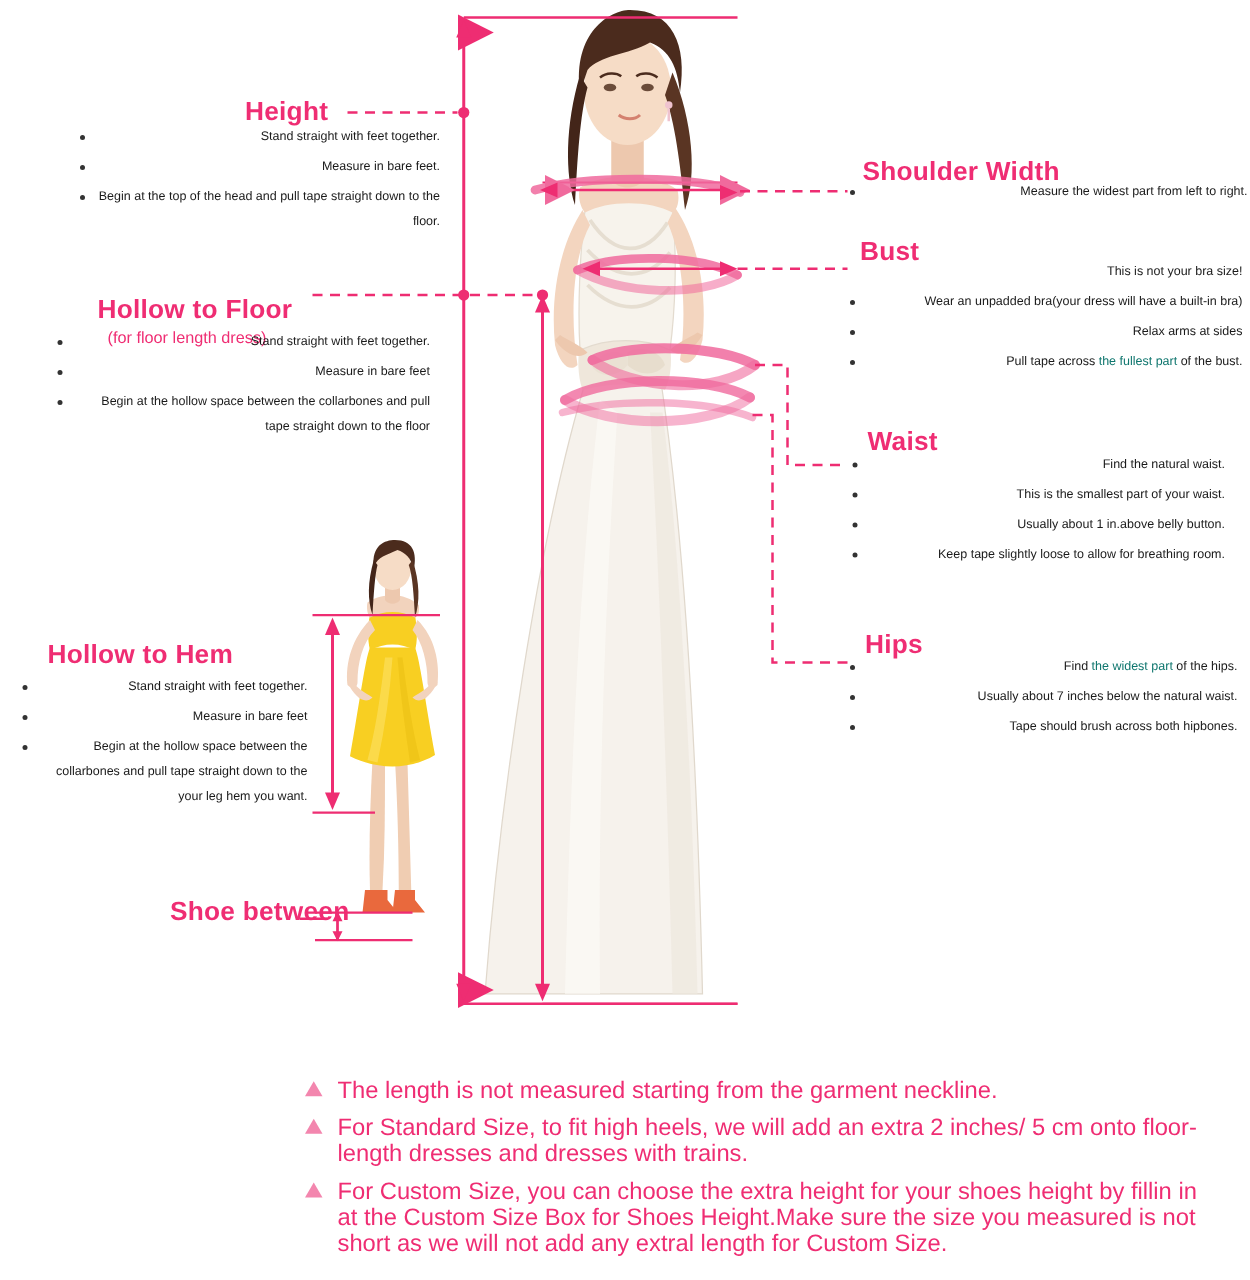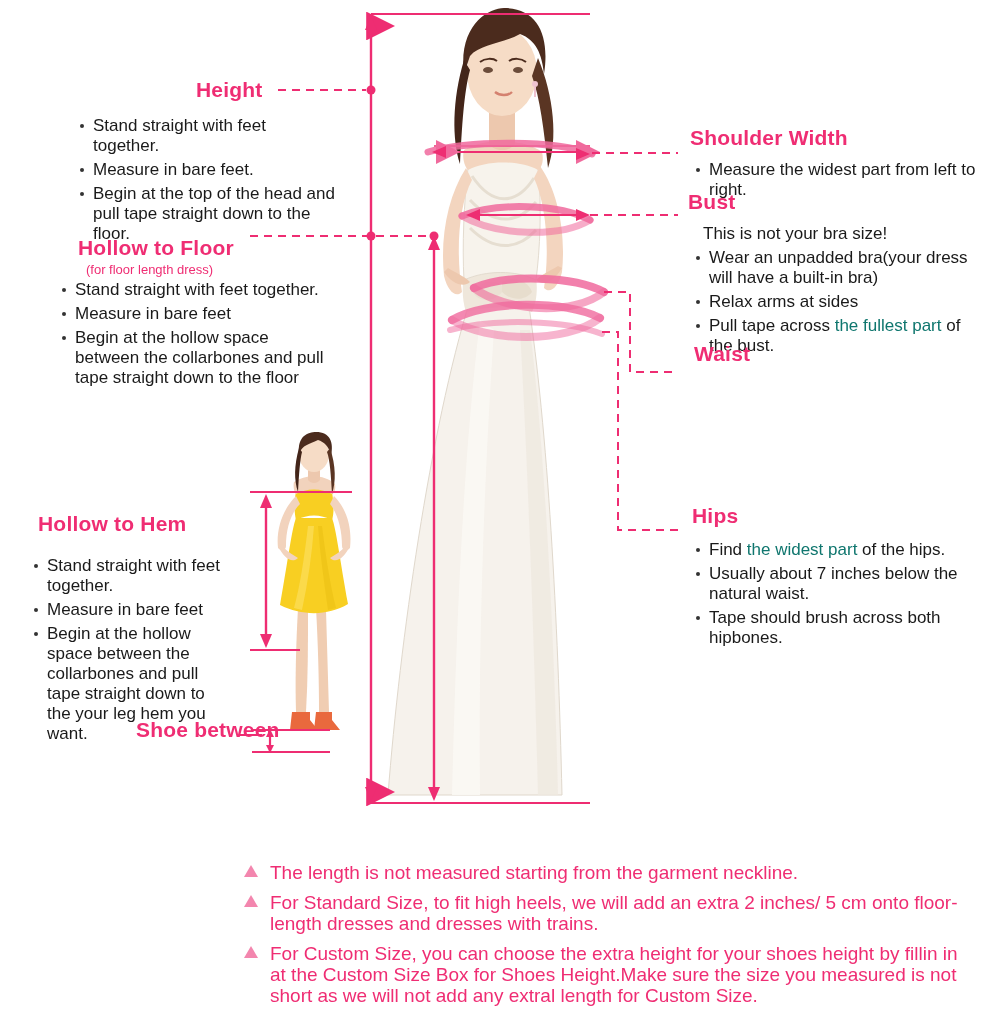--- a/index.html
+++ b/index.html
@@ -49,25 +49,26 @@
   .h-sub {
     color: #ef2d73;
     font-weight: normal;
     font-size: 13px;
     white-space: nowrap;
   }
 
   
   ul.bl {
     list-style: none;
-    margin: 16px;
+    margin: 0;
     padding: 0;
-    font-size: 17px;
+    font-size: 10px;
     line-height: 20px;
     color: #1a1a1a;
+    text-align: right;
   }
   ul.bl li {
     position: relative;
     padding-left: 15px;
     margin-bottom: 4px;
   }
   ul.bl li::before {
     content: "";
     position: absolute;
     left: 2px;
@@ -313,20 +314,28 @@
       <li class="nobul" style="padding-left:9px;">This is not your bra size!</li>
       <li>Wear an unpadded bra(your dress will have a built-in bra)</li>
       <li>Relax arms at sides</li>
       <li><span>Pull tape across </span><span class="hl">the fullest part</span><span> of the bust.</span></li>
     </ul>
   </div>
 
   <div class="abs" style="left:694px; top:342px;">
     <div class="h-pink">Waist</div>
   </div>
+  <div class="abs" style="left:680px; top:362px; width:300px;">
+    <ul class="bl">
+      <li>Find the natural waist.</li>
+      <li>This is the smallest part of your waist.</li>
+      <li>Usually about 1 in.above belly button.</li>
+      <li>Keep tape slightly loose to allow for breathing room.</li>
+    </ul>
+  </div>
 
   <div class="abs" style="left:692px; top:504px;">
     <div class="h-pink">Hips</div>
   </div>
   <div class="abs" style="left:678px; top:524px; width:312px;">
     <ul class="bl">
       <li><span>Find </span><span class="hl">the widest part</span><span> of the hips.</span></li>
       <li>Usually about 7 inches below the natural waist.</li>
       <li>Tape should brush across both hipbones.</li>
     </ul>

